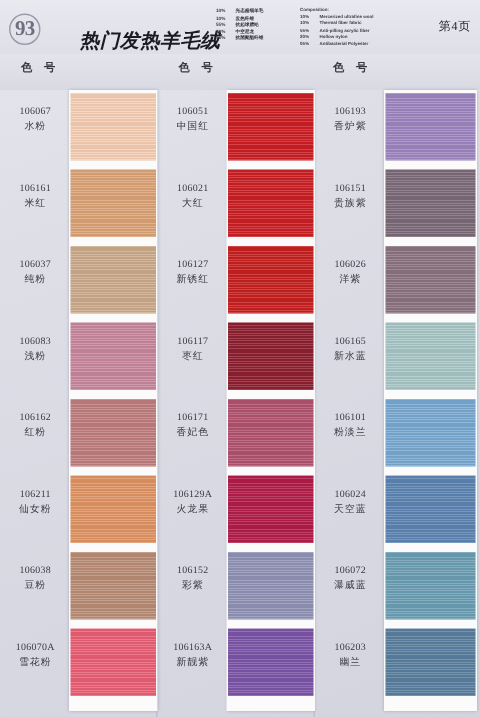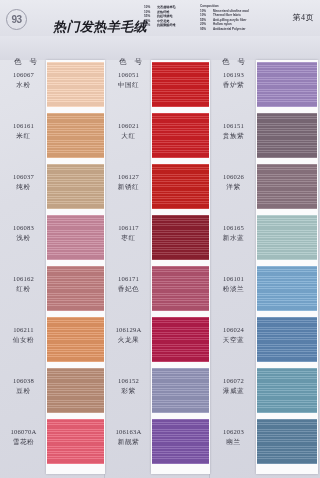--- a/index.html
+++ b/index.html
@@ -16,24 +16,24 @@
 
   
   .header{
     position:absolute;left:0;top:0;width:320px;height:36px;
     background:linear-gradient(180deg,#e9eaf0 0%,#dedfe7 100%);
     border-bottom:1px solid #c3c4ce;
   }
   .badge{
     position:absolute;left:6px;top:9px;width:19px;height:19px;
     border-radius:50%;border:1px solid #9b9caa;
-    color:#6e6f7e;font-size:10px;font-weight:bold;
+    color:#6e6f7e;font-size:14px;font-weight:bold;
     display:flex;align-items:center;justify-content:center;
     letter-spacing:-0.5px;
-    font-family:Liberation Sans, sans-serif;
+    font-family:Liberation Serif, serif;
   }
   .title-wrap{
     position:absolute;left:48px;top:3px;width:104px;text-align:center;color:#1b1b22;
   }
   .title-en{font-size:11px;font-weight:bold;letter-spacing:0.3px;line-height:12px;}
   .title-cn{
     font-size:13px;font-weight:bold;line-height:15px;margin-top:16px;
     letter-spacing:0.4px;white-space:nowrap;font-style:italic;
   }
   .comp-cn{
@@ -55,21 +55,21 @@
     position:absolute;right:6px;top:12px;font-size:8px;color:#26262f;
     font-weight:normal;letter-spacing:0.5px;
   }
 
   
   .colhdr{
     position:absolute;left:0;top:36px;width:320px;height:24px;
     background:linear-gradient(180deg,#e4e5ec 0%,#d8d9e2 100%);
   }
   .colhdr .lbl{
-    position:absolute;top:21px;font-size:7.5px;color:#3b3b46;font-weight:normal;
+    position:absolute;top:4px;font-size:7.5px;color:#3b3b46;font-weight:bold;
     letter-spacing:3px;white-space:nowrap;
   }
 
   
   .grid{position:absolute;left:0;top:60px;width:320px;height:418px;}
   .col{position:absolute;top:0;width:105px;height:418px;}
   .col.c0{left:0;}
   .col.c1{left:105px;}
   .col.c2{left:210px;}
 

